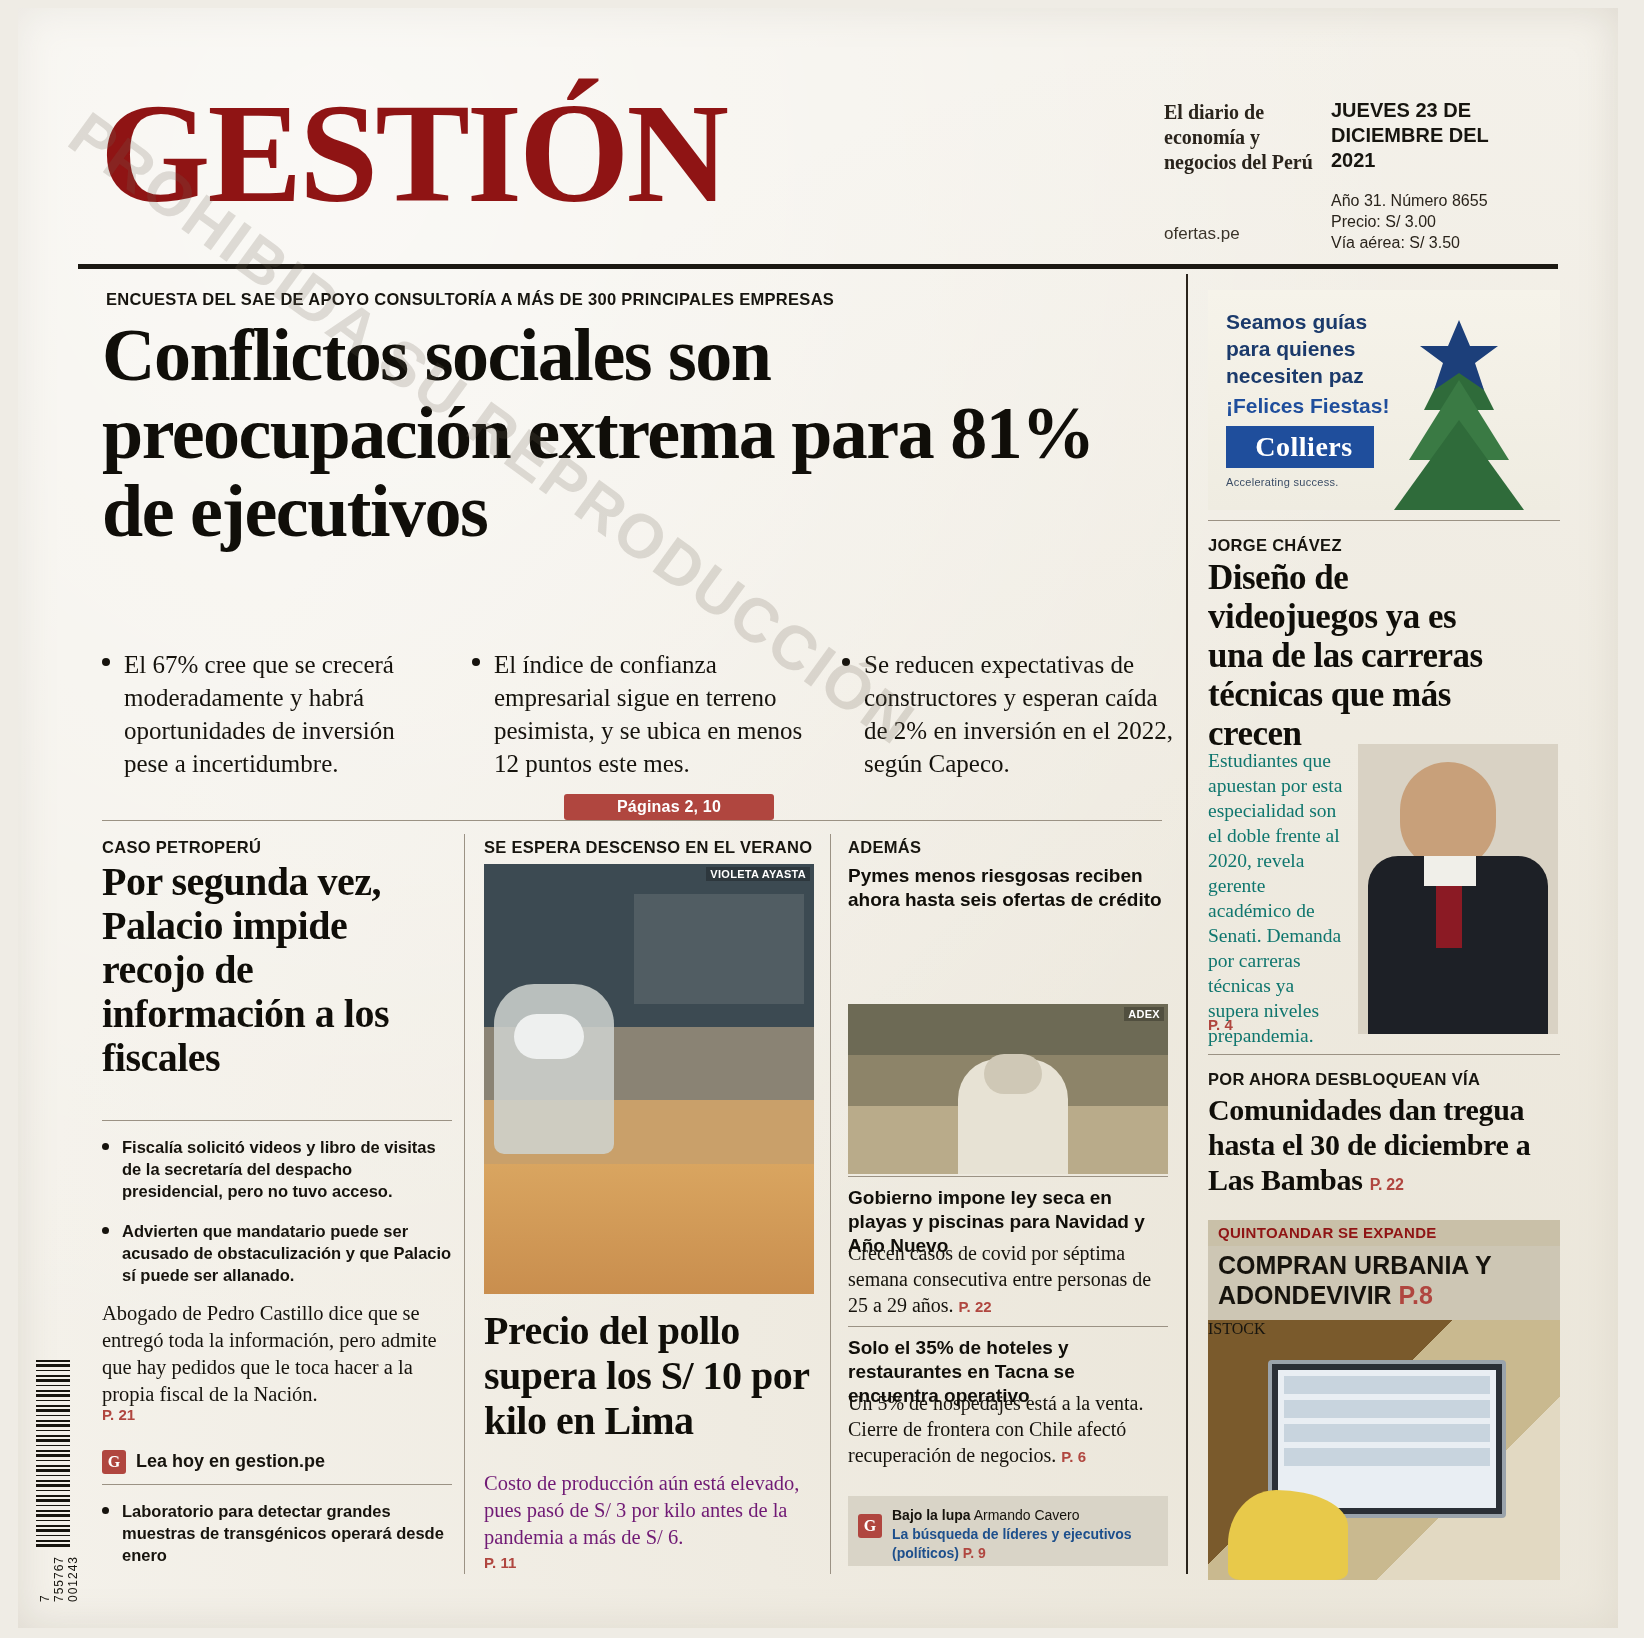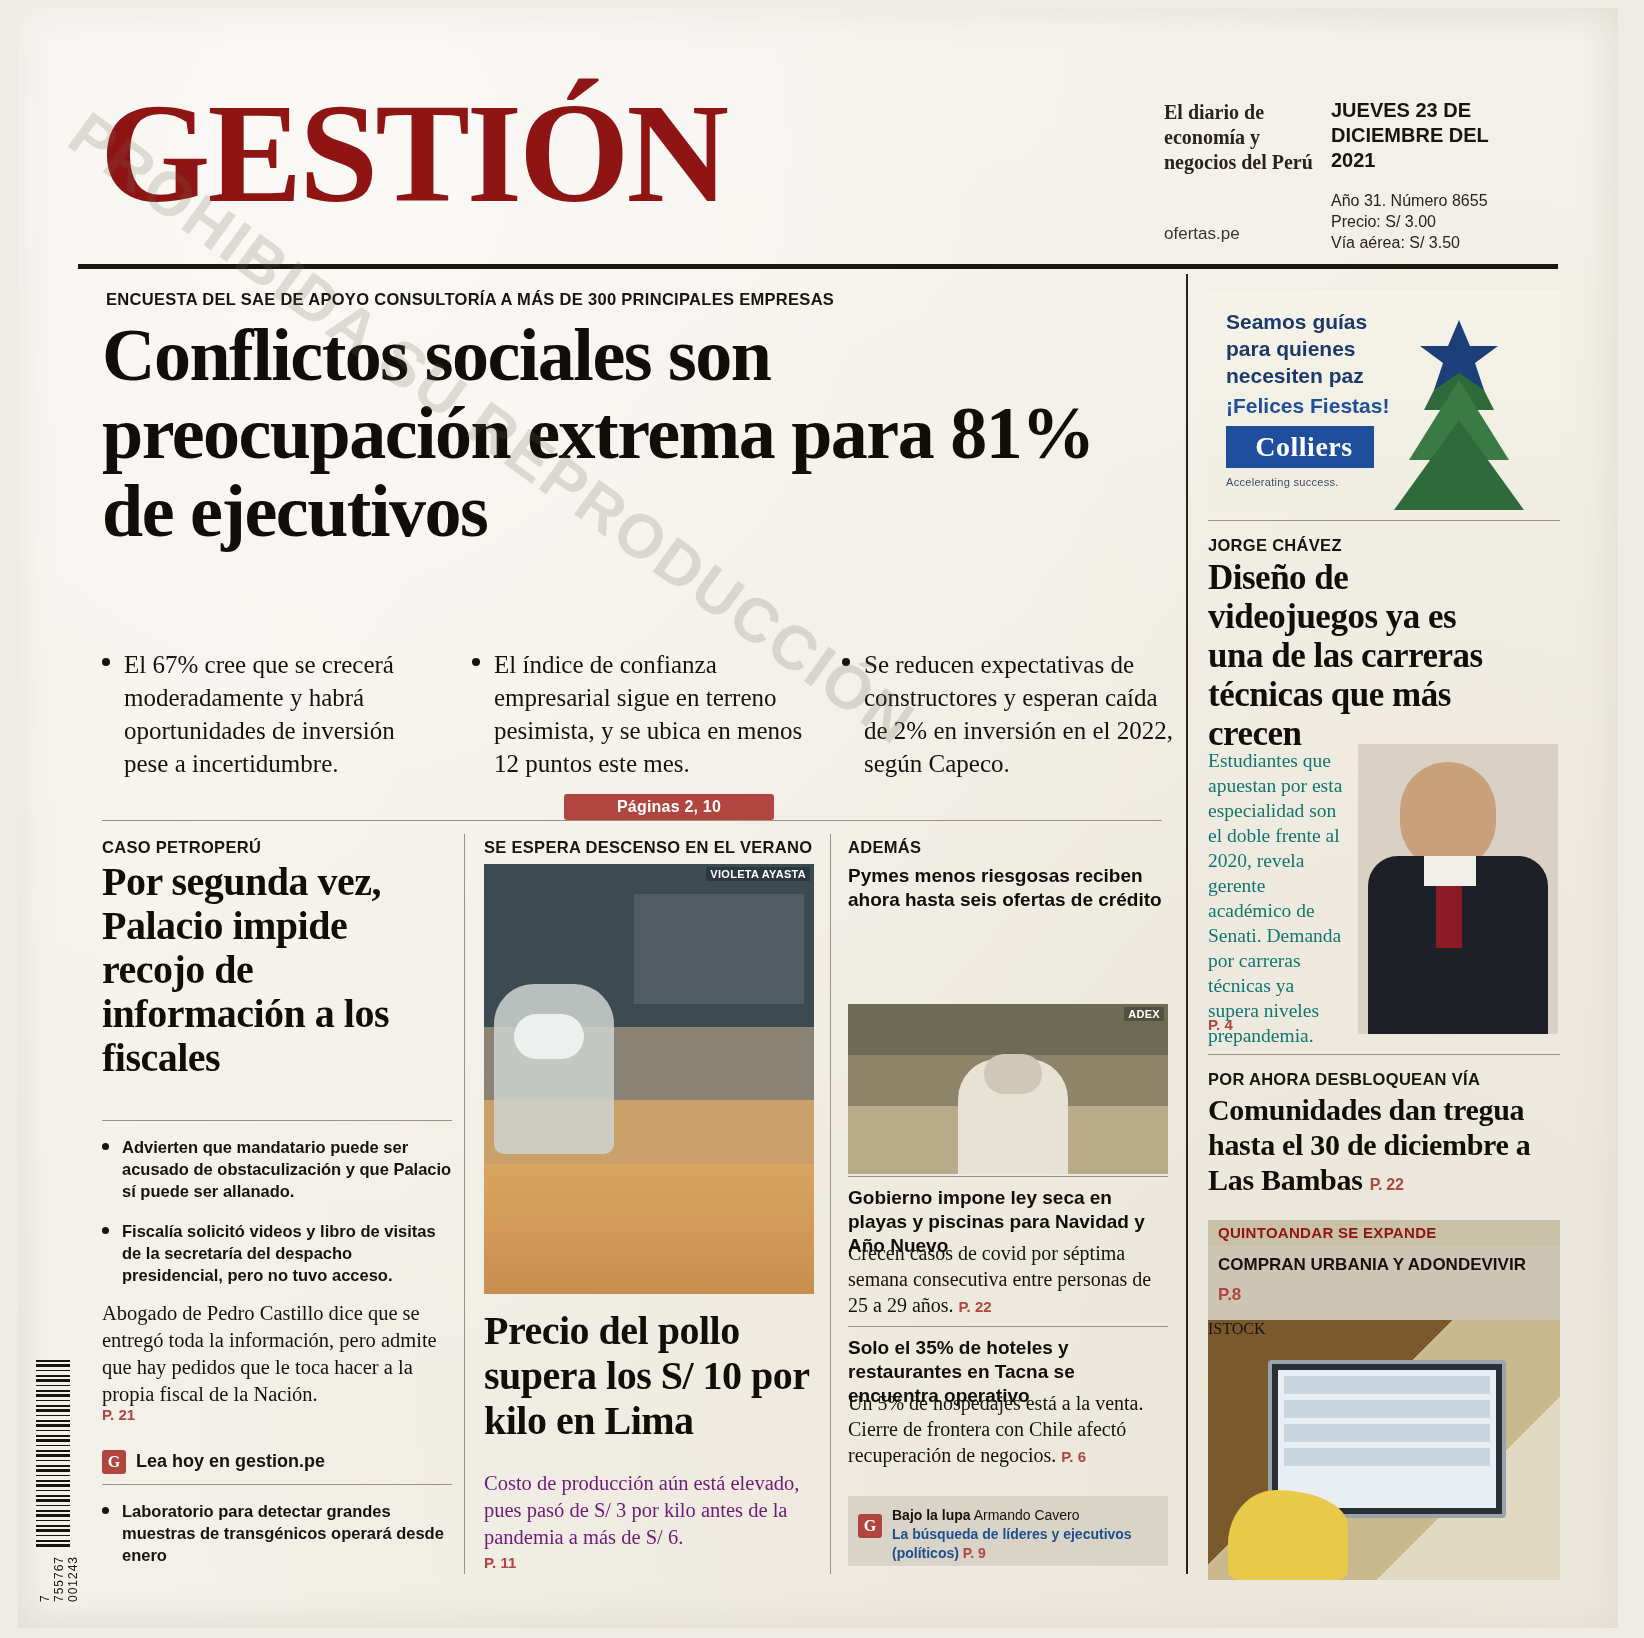--- a/index.html
+++ b/index.html
@@ -284,21 +284,21 @@
   }
   .quinto-kicker{
     position:absolute;left:0;top:0;width:100%;height:26px;
     background:#c9c0a8;color:#8f1414;
     font-family:"Liberation Sans", sans-serif;font-weight:bold;font-size:15px;
     line-height:26px;padding-left:10px;box-sizing:border-box;letter-spacing:.3px;
   }
   .quinto-head{
     position:absolute;left:10px;top:30px;width:330px;
     font-family:"Liberation Sans", sans-serif;font-weight:bold;
-    font-size:17px;line-height:30px;color:#16130d;
+    font-size:25px;line-height:30px;color:#16130d;
   }
   .quinto-photo{
     position:absolute;left:0;top:100px;width:352px;height:260px;
     background:linear-gradient(135deg,#7a5a2c 0 40%,#c9b98f 40% 70%,#e2d9c2 70% 100%);
   }
   .laptop{
     position:absolute;left:60px;top:40px;width:230px;height:150px;
     background:#2a2f36;border:4px solid #9aa3ab;border-radius:4px;
   }
   .laptop .screen{position:absolute;inset:6px;background:#e9eef3;}
@@ -344,25 +344,25 @@
   <div class="paginas">Páginas 2, 10</div>
 
   <div class="rule-thin" style="left:84px;top:812px;width:1060px;"></div>
 
   <div class="kicker c1-kicker">CASO PETROPERÚ</div>
   <div class="c1-head">Por segunda vez, Palacio impide recojo de información a los fiscales</div>
   <div class="rule-thin" style="left:84px;top:1112px;width:350px;"></div>
   <div class="c1-bullets">
     <div class="c1b">
       <span class="dot"></span>
-      <span>Advierten que mandatario puede ser acusado de obstaculización y que Palacio sí puede ser allanado.</span>
+      <span>Fiscalía solicitó videos y libro de visitas de la secretaría del despacho presidencial, pero no tuvo acceso.</span>
     </div>
     <div class="c1b">
       <span class="dot"></span>
-      <span>Fiscalía solicitó videos y libro de visitas de la secretaría del despacho presidencial, pero no tuvo acceso.</span>
+      <span>Advierten que mandatario puede ser acusado de obstaculización y que Palacio sí puede ser allanado.</span>
     </div>
   </div>
   <div class="c1-body">Abogado de Pedro Castillo dice que se entregó toda la información, pero admite que hay pedidos que le toca hacer a la propia fiscal de la Nación.</div>
   <div class="c1-page">P. 21</div>
 
   <div class="lea-box">
     <div class="lea-title">
       <span class="g-badge">G</span>
       <span>Lea hoy en gestion.pe</span>
     </div>

